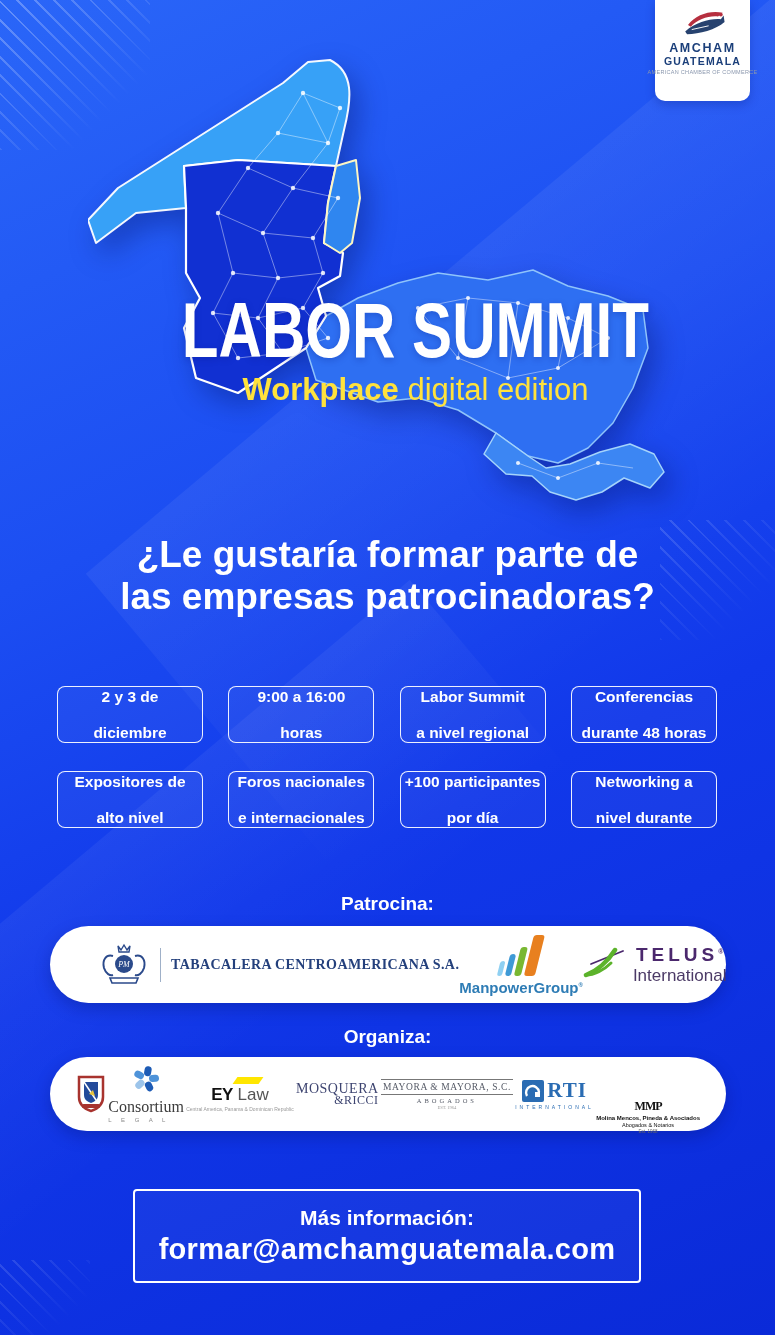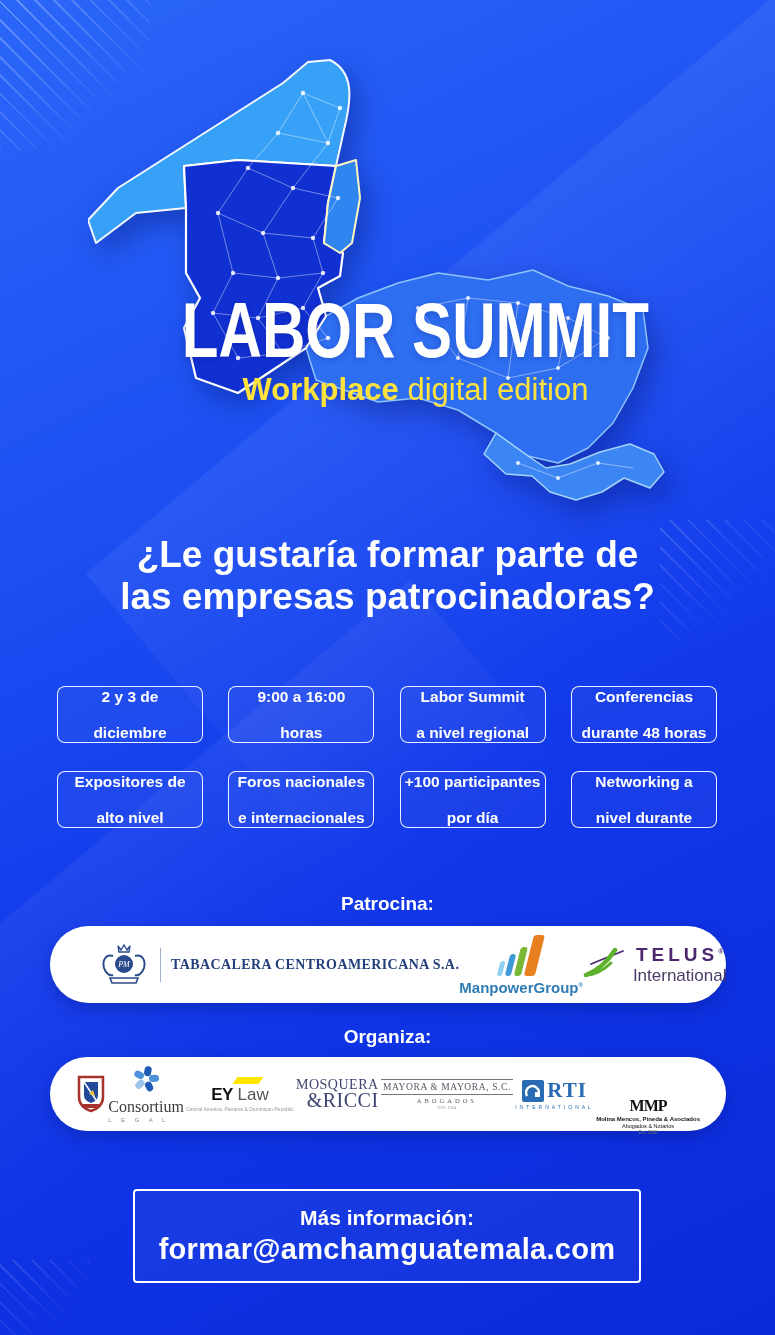--- a/index.html
+++ b/index.html
@@ -80,31 +80,31 @@
   .cons-words { display:flex; flex-direction:column; }
   .cons-title { font-family:"Liberation Serif", serif; color:#3c3c3c; font-size:16px; }
   .cons-sub { color:#8a8a8a; font-size:6px; letter-spacing:4px; margin-top:1px; }
   .eylaw .beam { width:26px; height:7px; background:#ffe600; transform:skewX(-35deg) translateX(8px); margin-bottom:1px; }
   .eylaw .words { font-size:17px; }
   .eylaw .ey { font-weight:900; color:#111; letter-spacing:-.5px; }
   .eylaw .law { color:#555; font-weight:400; }
   .eylaw .tag { font-size:5px; color:#999; margin-top:1px; white-space:nowrap; }
   .mosquera { align-items:flex-end; font-family:"Liberation Serif", serif; color:#3d4470; line-height:.95; }
   .mos-1 { font-size:14px; letter-spacing:.5px; }
-  .mos-2 { font-size:20px; letter-spacing:.5px; }
+  .mos-2 { font-size:12px; letter-spacing:.5px; }
   .mayora { font-family:"Liberation Serif", serif; color:#555a66; }
   .may-title { font-size:9.5px; letter-spacing:.6px; border-top:1px solid #777; border-bottom:1px solid #777; padding:2px 2px; white-space:nowrap; }
   .may-sub { font-size:6.5px; letter-spacing:3px; margin-top:2px; }
   .may-est { font-size:4.5px; color:#999; margin-top:1px; }
   .rti { }
   .rti-row { display:flex; align-items:center; gap:3px; }
   .rti-text { font-family:"Liberation Serif", serif; color:#2a6cb3; font-weight:700; font-size:21px; letter-spacing:1px; }
   .rti-sub { color:#2a6cb3; font-size:5px; letter-spacing:3px; margin-top:1px; }
   .molina { color:#111; }
-  .mol-mono { font-family:"Liberation Serif", serif; font-size:16px; letter-spacing:-1px; font-weight:600;margin-top:44px; }
+  .mol-mono { font-family:"Liberation Serif", serif; font-size:12px; letter-spacing:-1px; font-weight:600;margin-top:44px; }
   .mol-title { font-size:6px; font-weight:700; white-space:nowrap; margin-top:1px; }
   .mol-sub { font-size:5.5px; margin-top:1px; }
   .mol-est { font-size:4.5px; color:#666; margin-top:1px; }
 
   
   .contact { position:absolute; left:133px; top:1189px; width:508px; height:94px; border:2px solid #fff;
              border-radius:4px; background:rgba(255,255,255,.04); display:flex; flex-direction:column;
              align-items:center; justify-content:center; color:#fff; }
   .contact .l1 { font-size:21px; font-weight:700; }
   .contact .l2 { font-size:29px; font-weight:700; margin-top:3px; letter-spacing:.3px; }
@@ -204,20 +204,31 @@
       <circle cx="520" cy="290" r="2"></circle>
         <circle cx="470" cy="320" r="2"></circle>
         <circle cx="420" cy="330" r="2"></circle>
         <circle cx="370" cy="310" r="2"></circle>
       <circle cx="430" cy="415" r="2"></circle>
         <circle cx="470" cy="430" r="2"></circle>
         <circle cx="510" cy="415" r="2"></circle>
     </g>
   </svg>
 
+  <div class="amcham-card">
+    <svg width="46" height="30" viewBox="0 0 48 32">
+      <path d="M8,18 C16,7 32,2 45,5 L40,9 C30,8 18,12 11,20 Z" fill="#b62f3f"></path>
+      <circle cx="43" cy="7" r="2" fill="#b62f3f"></circle>
+      <path d="M5,25 C17,15 32,11 43,12 L46,8 L47,15 C38,23 20,28 7,28 Z" fill="#27426f"></path>
+      <path d="M12,23 L30,19" stroke="#fff" stroke-width="1"></path>
+    </svg>
+    <div class="amcham-name">AMCHAM</div>
+    <div class="amcham-name2">GUATEMALA</div>
+    <div class="amcham-tag">AMERICAN CHAMBER OF COMMERCE</div>
+  </div>
 
   <div class="hero">
     <h1><span>LABOR SUMMIT</span></h1>
     <div class="subtitle"><span class="w">Workplace</span><span> digital edition</span></div>
   </div>
 
   <div class="question">
     <div>¿Le gustaría formar parte de</div>
     <div>las empresas patrocinadoras?</div>
   </div>

